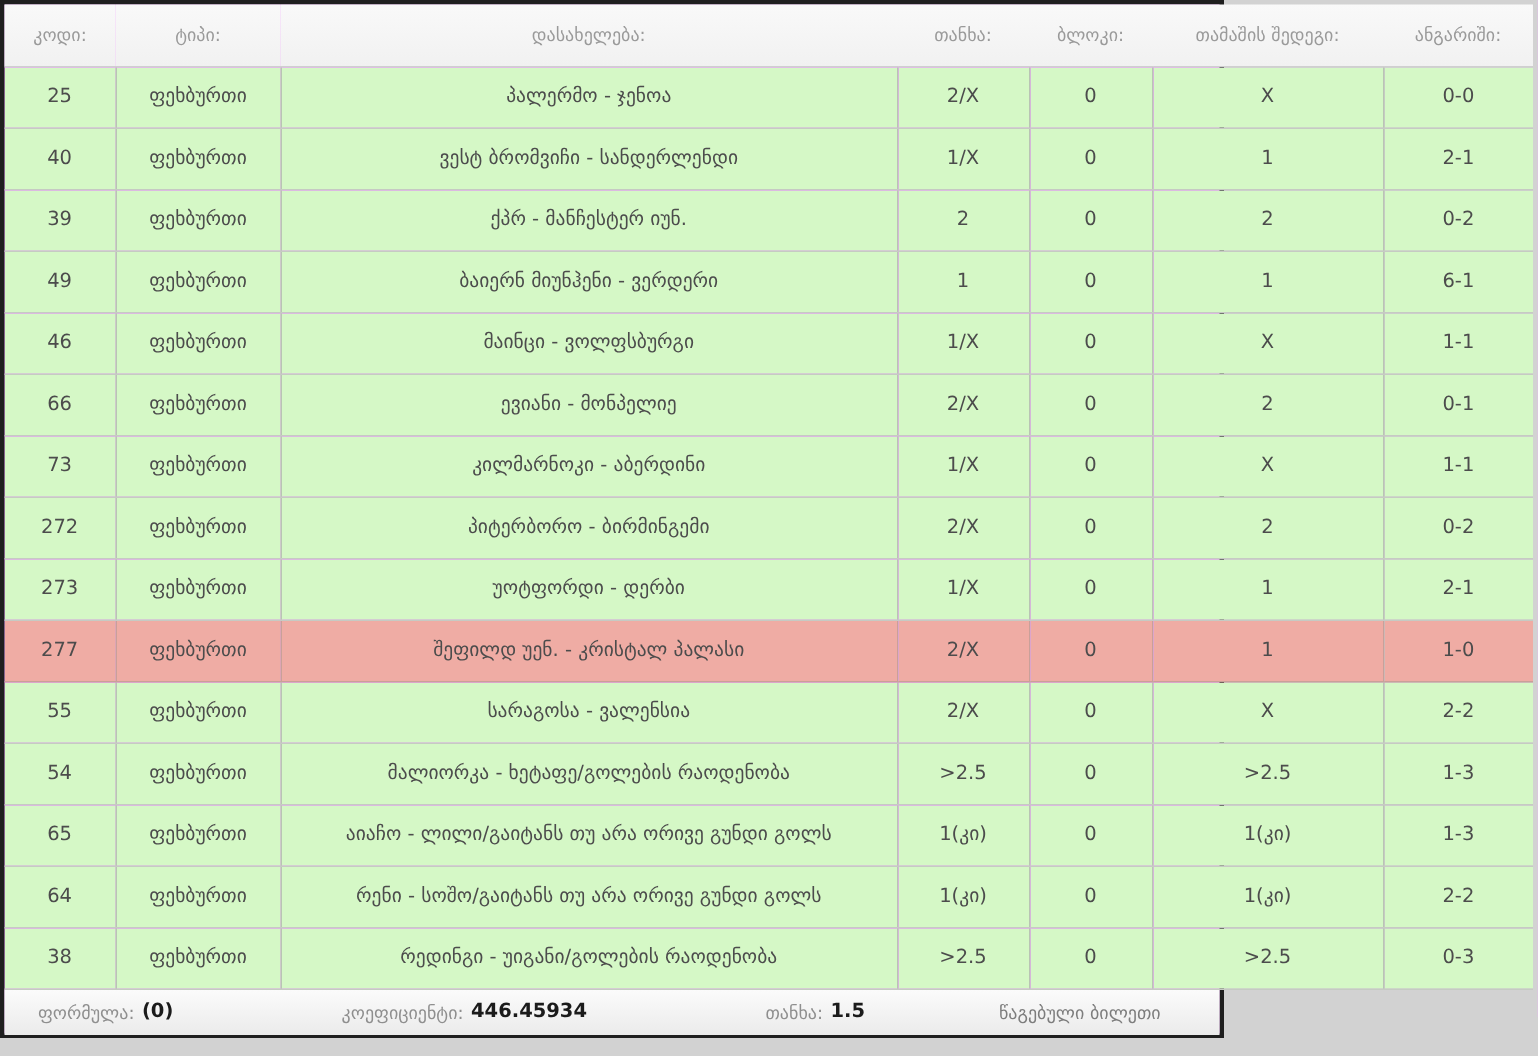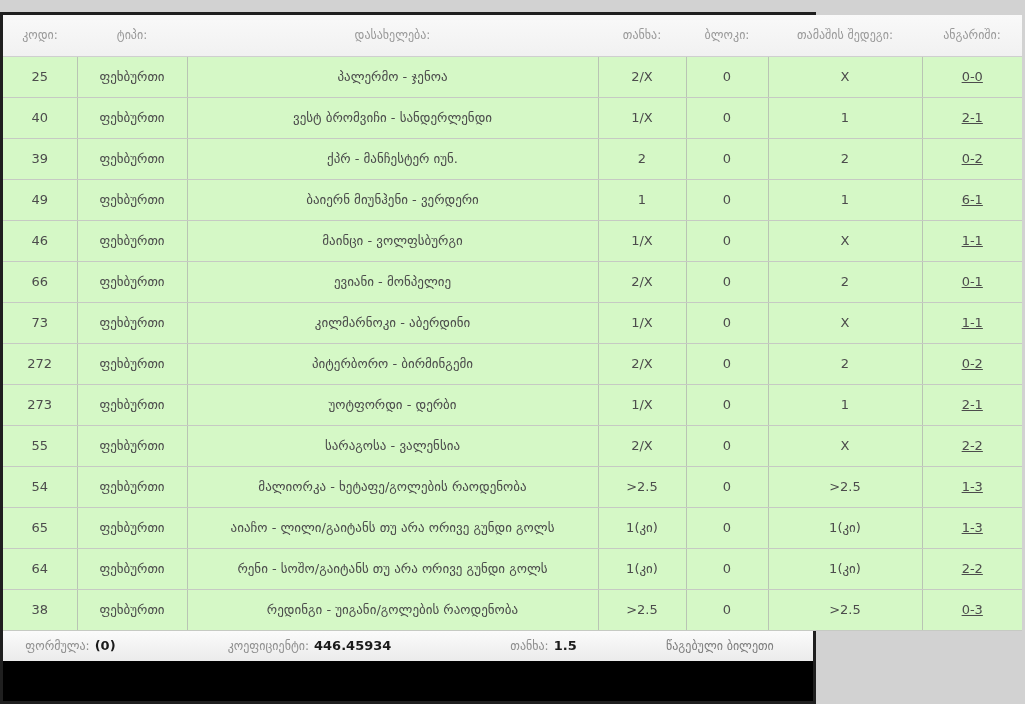--- a/index.html
+++ b/index.html
@@ -6,22 +6,21 @@
   html, body {
     width: 1025px; height: 704px;
     background: #d2d2d2;
     font-family: "DejaVu Sans", sans-serif;
     overflow: hidden;
   }
   .ticket-frame {
     width: 816px; height: 692px;
     border: 3px solid var(--frame, #1f1f1f);
     border-top-width: 3px;
-    background: #000000;
-    margin-top: 12px;
+    background: #f0abfc;
   }
   table.bets {
     width: 1019px;
     border-collapse: collapse;
     table-layout: fixed;
   }
   
   col.c-code { width: 74px; }
   col.c-type { width: 110px; }
   col.c-name { width: 411px; }
@@ -44,21 +43,21 @@
     height: 41px;
     text-align: center;
     vertical-align: middle;
     font-size: 13px;
     color: #4c4c4c;
     border-right: 1px solid #b9c4b4;
     border-bottom: 1px solid #c6cac3;
     overflow: hidden;
     white-space: nowrap;
   }
-  tbody td:last-child { border-right: none; text-decoration: underline; }
+  tbody td:last-child { border-right: none; }
   tr.row-green td { background: var(--row-green, #d5f8c6); }
   tr.row-red td   { background: var(--row-red, #efaca4); border-right-color: #c9a099; border-bottom-color: #c9a099; }
 
   .ticket-footer {
     height: 30px;
     display: flex;
     align-items: center;
     background: linear-gradient(#fbfbfb, #ebebeb);
     font-size: 12px;
     gap: 21px;
@@ -178,20 +177,29 @@
     </tr>
         <tr class="row-green">
       <td>273</td>
       <td>ფეხბურთი</td>
       <td>უოტფორდი - დერბი</td>
       <td>1/X</td>
       <td>0</td>
       <td>1</td>
       <td>2-1</td>
     </tr>
+        <tr class="row-red">
+      <td>277</td>
+      <td>ფეხბურთი</td>
+      <td>შეფილდ უენ. - კრისტალ პალასი</td>
+      <td>2/X</td>
+      <td>0</td>
+      <td>1</td>
+      <td>1-0</td>
+    </tr>
         <tr class="row-green">
       <td>55</td>
       <td>ფეხბურთი</td>
       <td>სარაგოსა - ვალენსია</td>
       <td>2/X</td>
       <td>0</td>
       <td>X</td>
       <td>2-2</td>
     </tr>
         <tr class="row-green">

